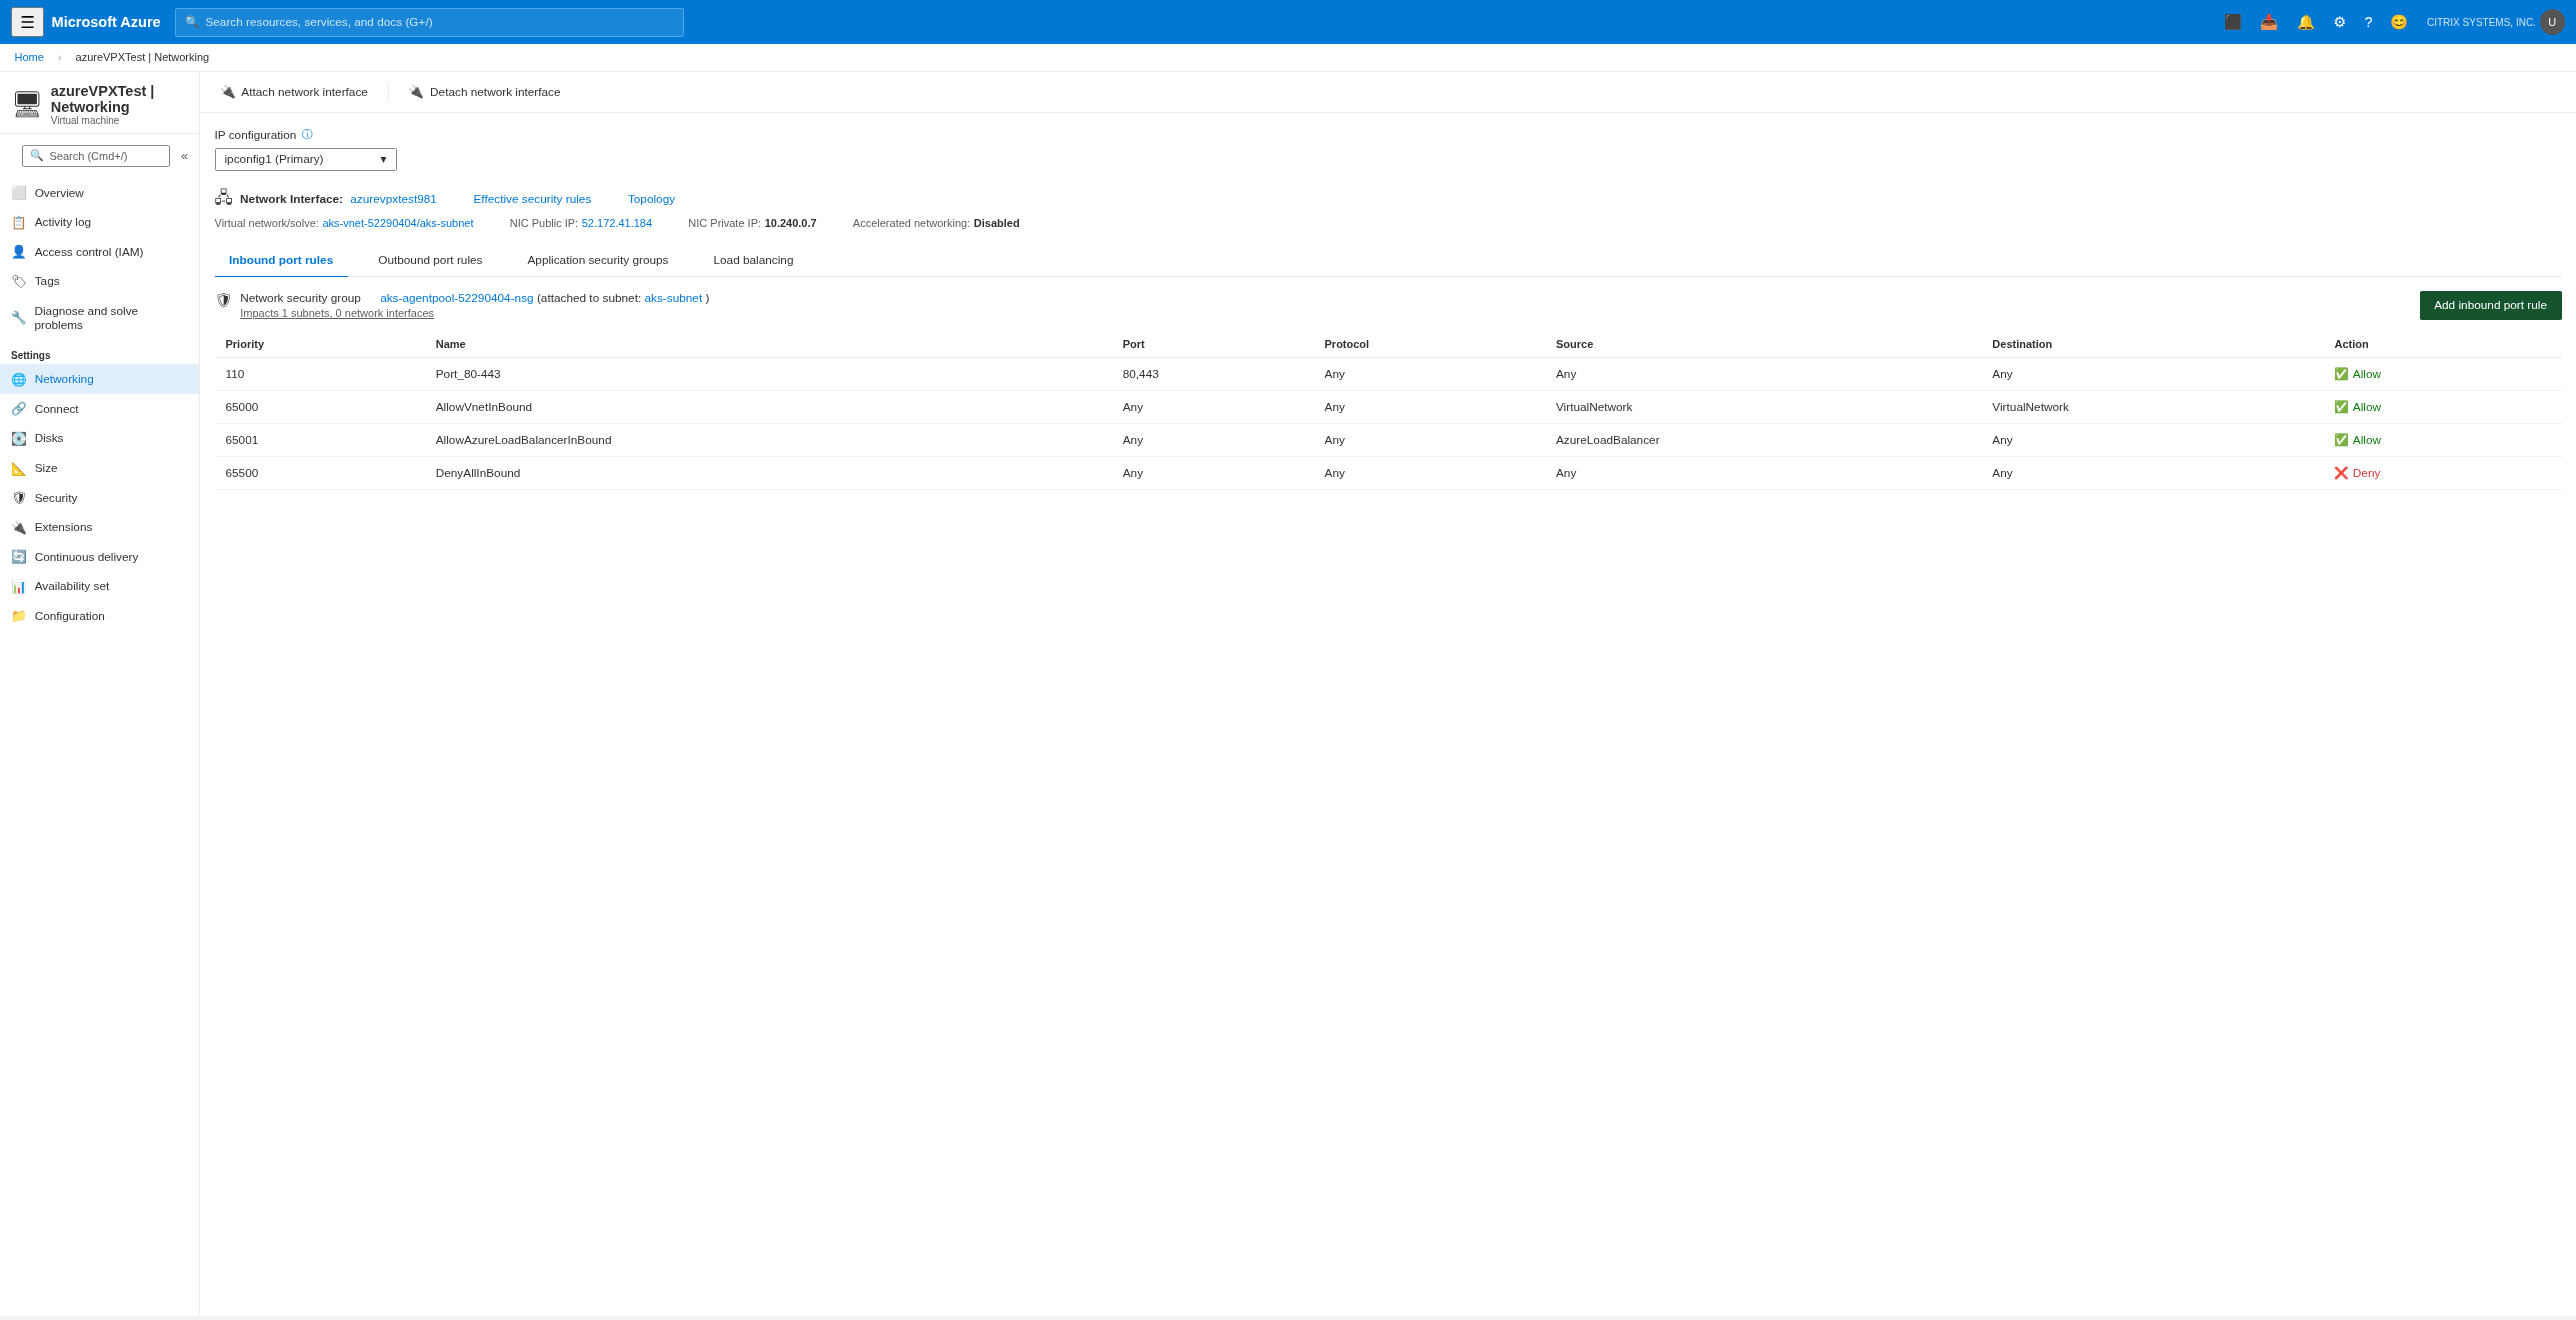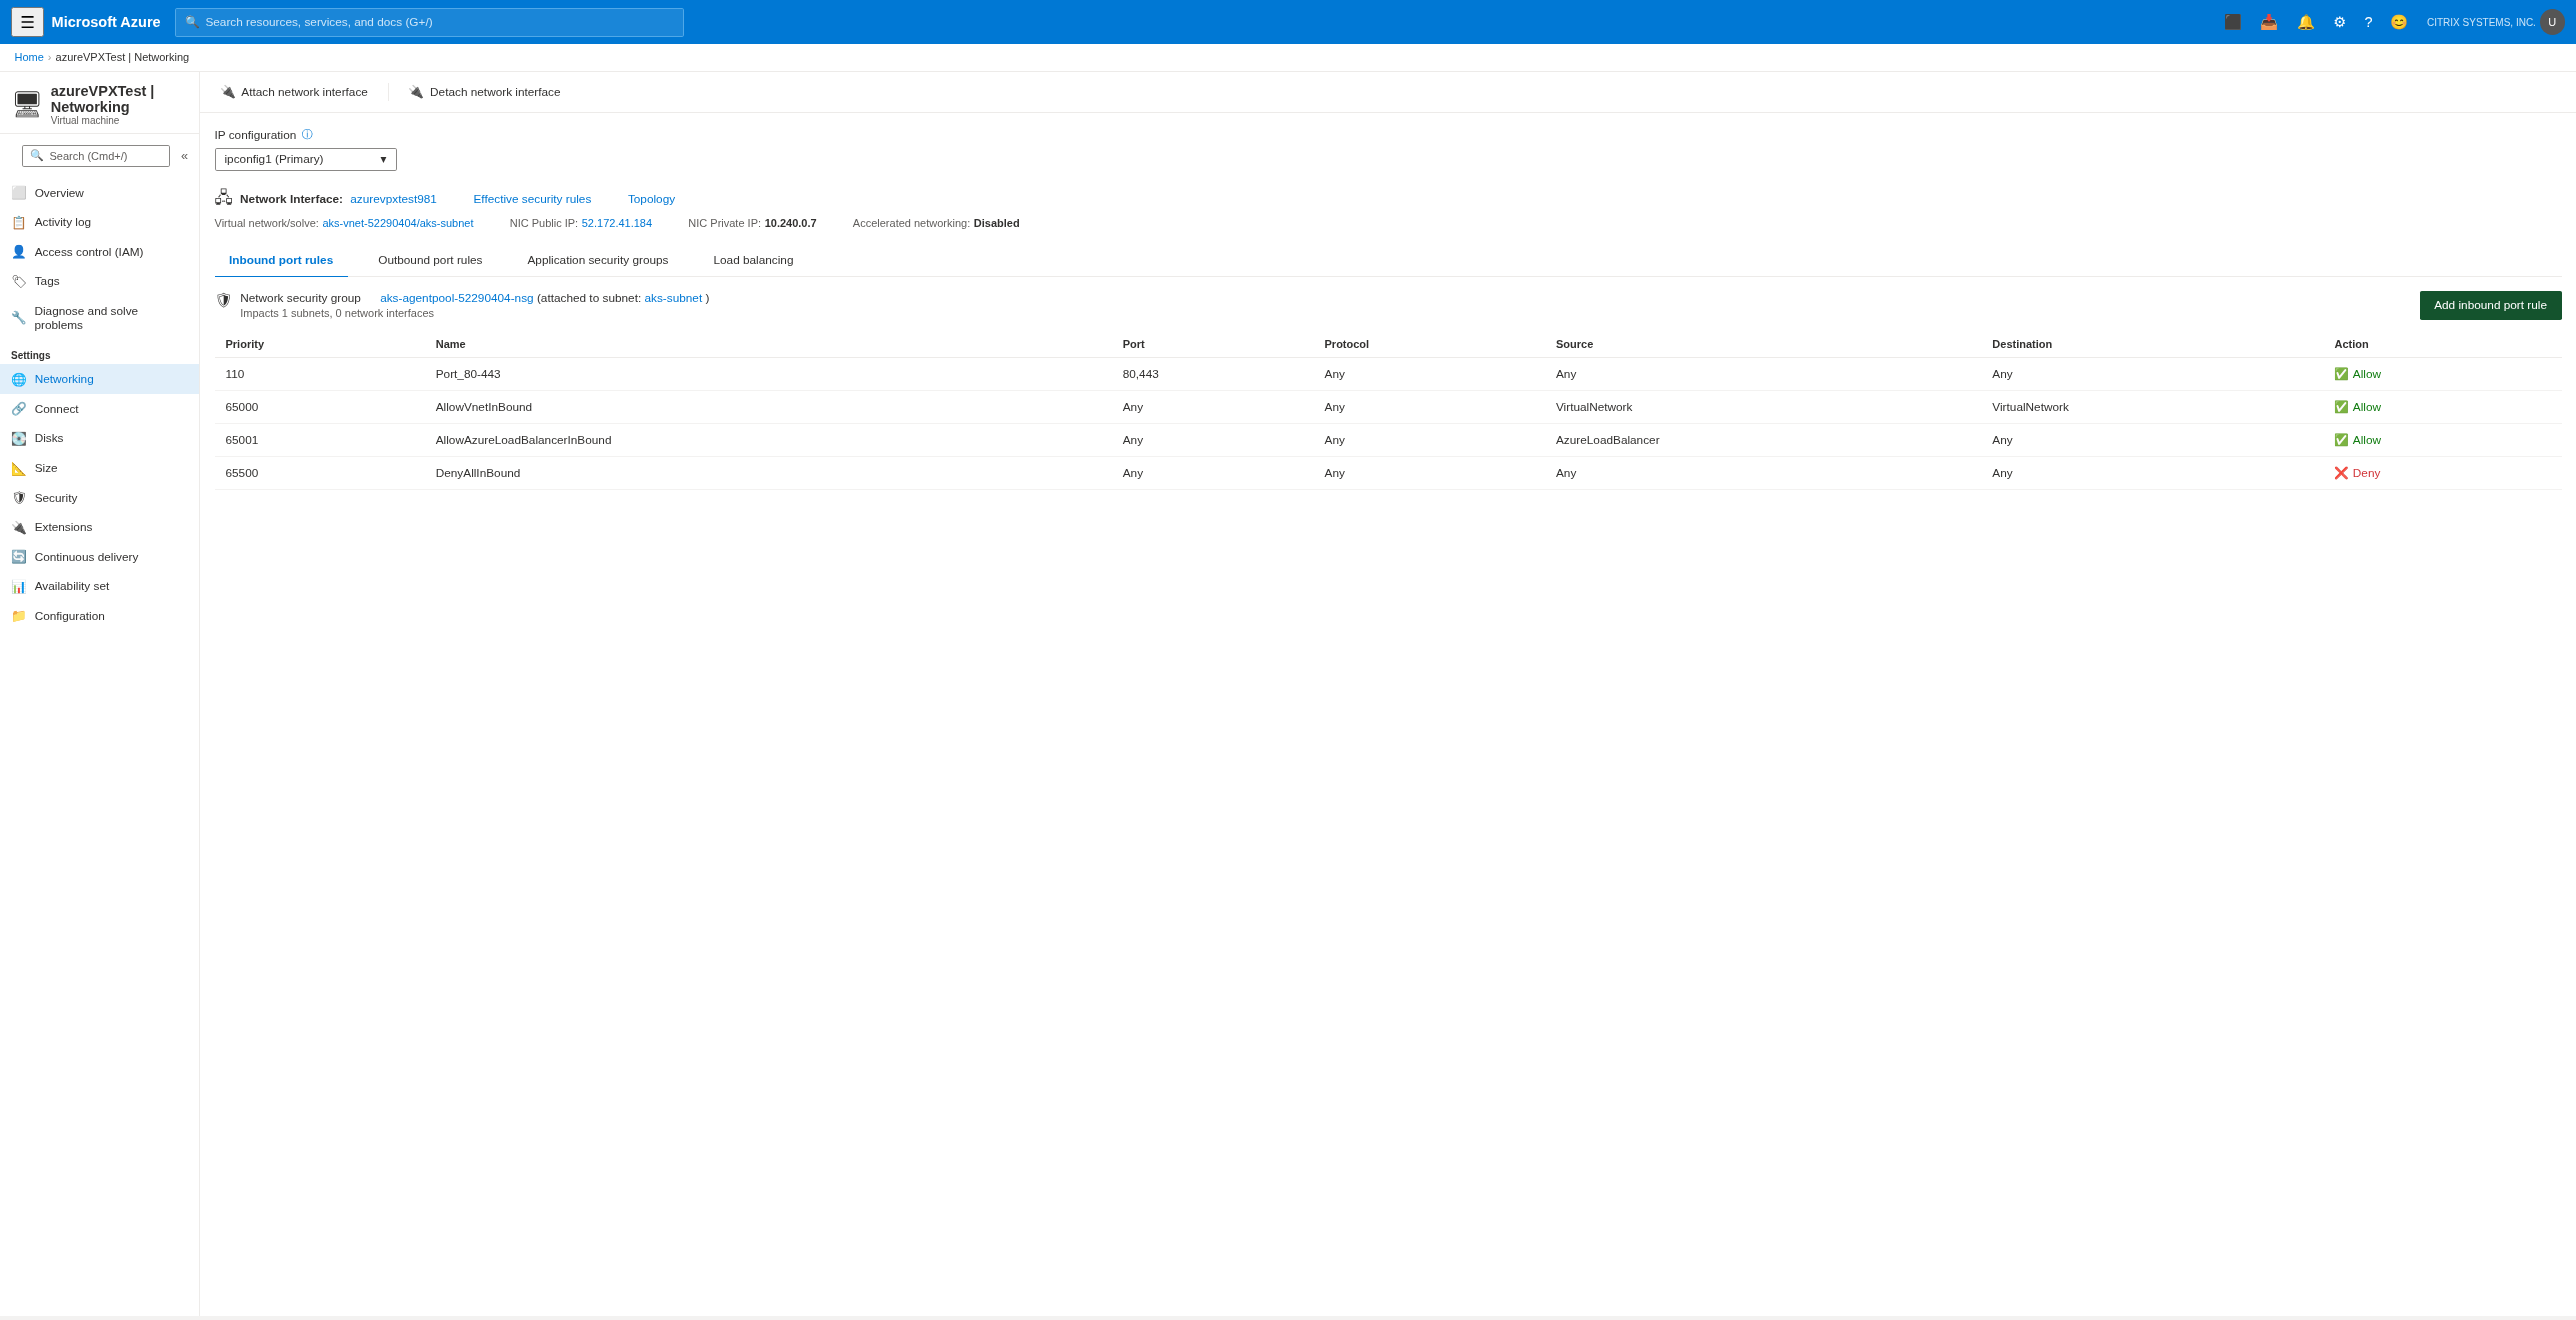--- a/index.html
+++ b/index.html
@@ -37,21 +37,21 @@
 
     
     .breadcrumb {
       background: white;
       padding: 7.3px 14.5px;
       font-size: 11px;
       color: #323130;
       border-bottom: 0.9px solid #edebe9;
       display: flex;
       align-items: center;
-      gap: 4px;
+      gap: 14px;
     }
     .breadcrumb a { color: #0078d4; text-decoration: none; }
     .breadcrumb-sep { color: #a19f9d; }
 
     
     .main-layout { display: flex; height: calc(100vh - 76px); }
 
     
     .sidebar {
       width: 200px;
@@ -208,21 +208,21 @@
     
     .nsg-row {
       display: flex;
       align-items: flex-start;
       justify-content: space-between;
       margin-bottom: 11px;
     }
     .nsg-info { display: flex; align-items: flex-start; gap: 7.3px; }
     .nsg-icon { font-size: 14.5px; margin-top: 0.9px; }
     .nsg-text { font-size: 11.8px; }
-    .nsg-subtext { font-size: 11px; color: #605e5c; margin-top: 1.8px; }
+    .nsg-subtext { font-size: 11px; color: #605e5c; margin-top: 1.8px; text-decoration: underline; }
 
     .add-rule-btn {
       background: #14532d;
       color: white;
       border: none;
       padding: 7.3px 14.5px;
       font-size: 11.8px;
       cursor: pointer;
       border-radius: 1.8px;
       white-space: nowrap;

